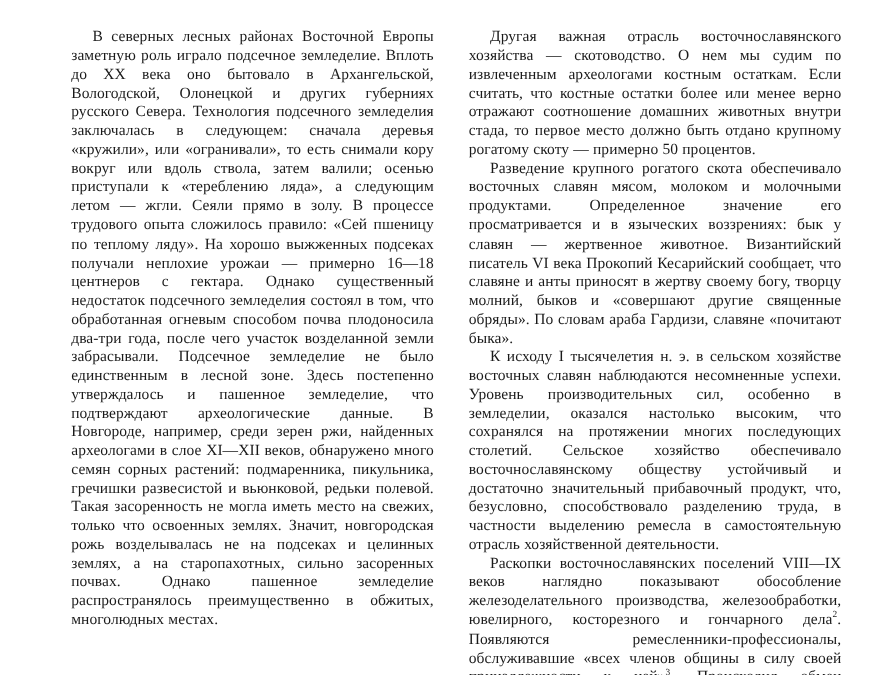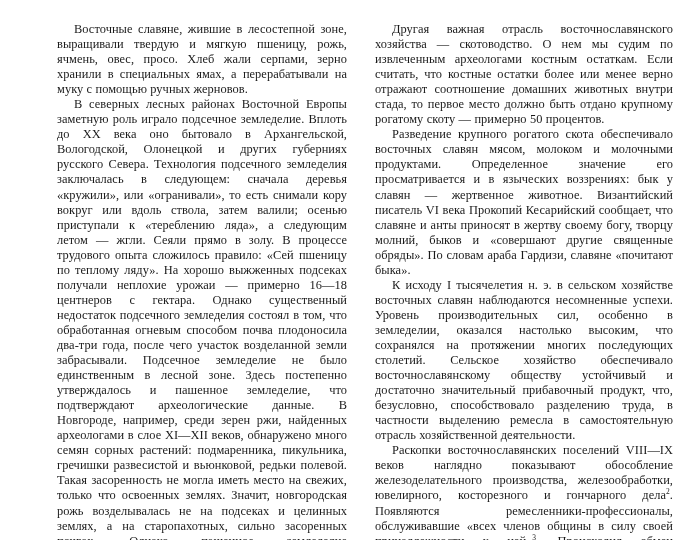--- a/index.html
+++ b/index.html
@@ -70,21 +70,20 @@
     line-height: 0;
   }
 </style>
 </head>
 <body>
 
 <div class="page">
   <div class="columns">
 
     <div class="col col-left">
-      <p class="para">Восточные славяне, жившие в лесостепной зоне, выращивали твердую и мягкую пшеницу, рожь, ячмень, овес, просо. Хлеб жали серпами, зерно хранили в специальных ямах, а перерабатывали на муку с помощью ручных жерновов.</p>
       <p class="para">В северных лесных районах Восточной Европы заметную роль играло подсечное земледелие. Вплоть до XX века оно бытовало в Архангельской, Вологодской, Олонецкой и других губерниях русского Севера. Технология подсечного земледелия заключалась в следующем: сначала деревья «кружили», или «огранивали», то есть снимали кору вокруг или вдоль ствола, затем валили; осенью приступали к «тереблению ляда», а следующим летом — жгли. Сеяли прямо в золу. В процессе трудового опыта сложилось правило: «Сей пшеницу по теплому ляду». На хорошо выжженных подсеках получали неплохие урожаи — примерно 16—18 центнеров с гектара. Однако существенный недостаток подсечного земледелия состоял в том, что обработанная огневым способом почва плодоносила два-три года, после чего участок возделанной земли забрасывали. Подсечное земледелие не было единственным в лесной зоне. Здесь постепенно утверждалось и пашенное земледелие, что подтверждают археологические данные. В Новгороде, например, среди зерен ржи, найденных археологами в слое XI—XII веков, обнаружено много семян сорных растений: подмаренника, пикульника, гречишки развесистой и вьюнковой, редьки полевой. Такая засоренность не могла иметь место на свежих, только что освоенных землях. Значит, новгородская рожь возделывалась не на подсеках и целинных землях, а на старопахотных, сильно засоренных почвах. Однако пашенное земледелие распространялось преимущественно в обжитых, многолюдных местах.</p>
     </div>
 
     <div class="col-gutter"></div>
 
     <div class="col col-right">
       <p class="para">Другая важная отрасль восточнославянского хозяйства — скотоводство. О нем мы судим по извлеченным археологами костным остаткам. Если считать, что костные остатки более или менее верно отражают соотношение домашних животных внутри стада, то первое место должно быть отдано крупному рогатому скоту — примерно 50 процентов.</p>
       <p class="para">Разведение крупного рогатого скота обеспечивало восточных славян мясом, молоком и молочными продуктами. Определенное значение его просматривается и в языческих воззрениях: бык у славян — жертвенное животное. Византийский писатель VI века Прокопий Кесарийский сообщает, что славяне и анты приносят в жертву своему богу, творцу молний, быков и «совершают другие священные обряды». По словам араба Гардизи, славяне «почитают быка».</p>
       <p class="para">К исходу I тысячелетия н. э. в сельском хозяйстве восточных славян наблюдаются несомненные успехи. Уровень производительных сил, особенно в земледелии, оказался настолько высоким, что сохранялся на протяжении многих последующих столетий. Сельское хозяйство обеспечивало восточнославянскому обществу устойчивый и достаточно значительный прибавочный продукт, что, безусловно, способствовало разделению труда, в частности выделению ремесла в самостоятельную отрасль хозяйственной деятельности.</p>
       <p class="para">

